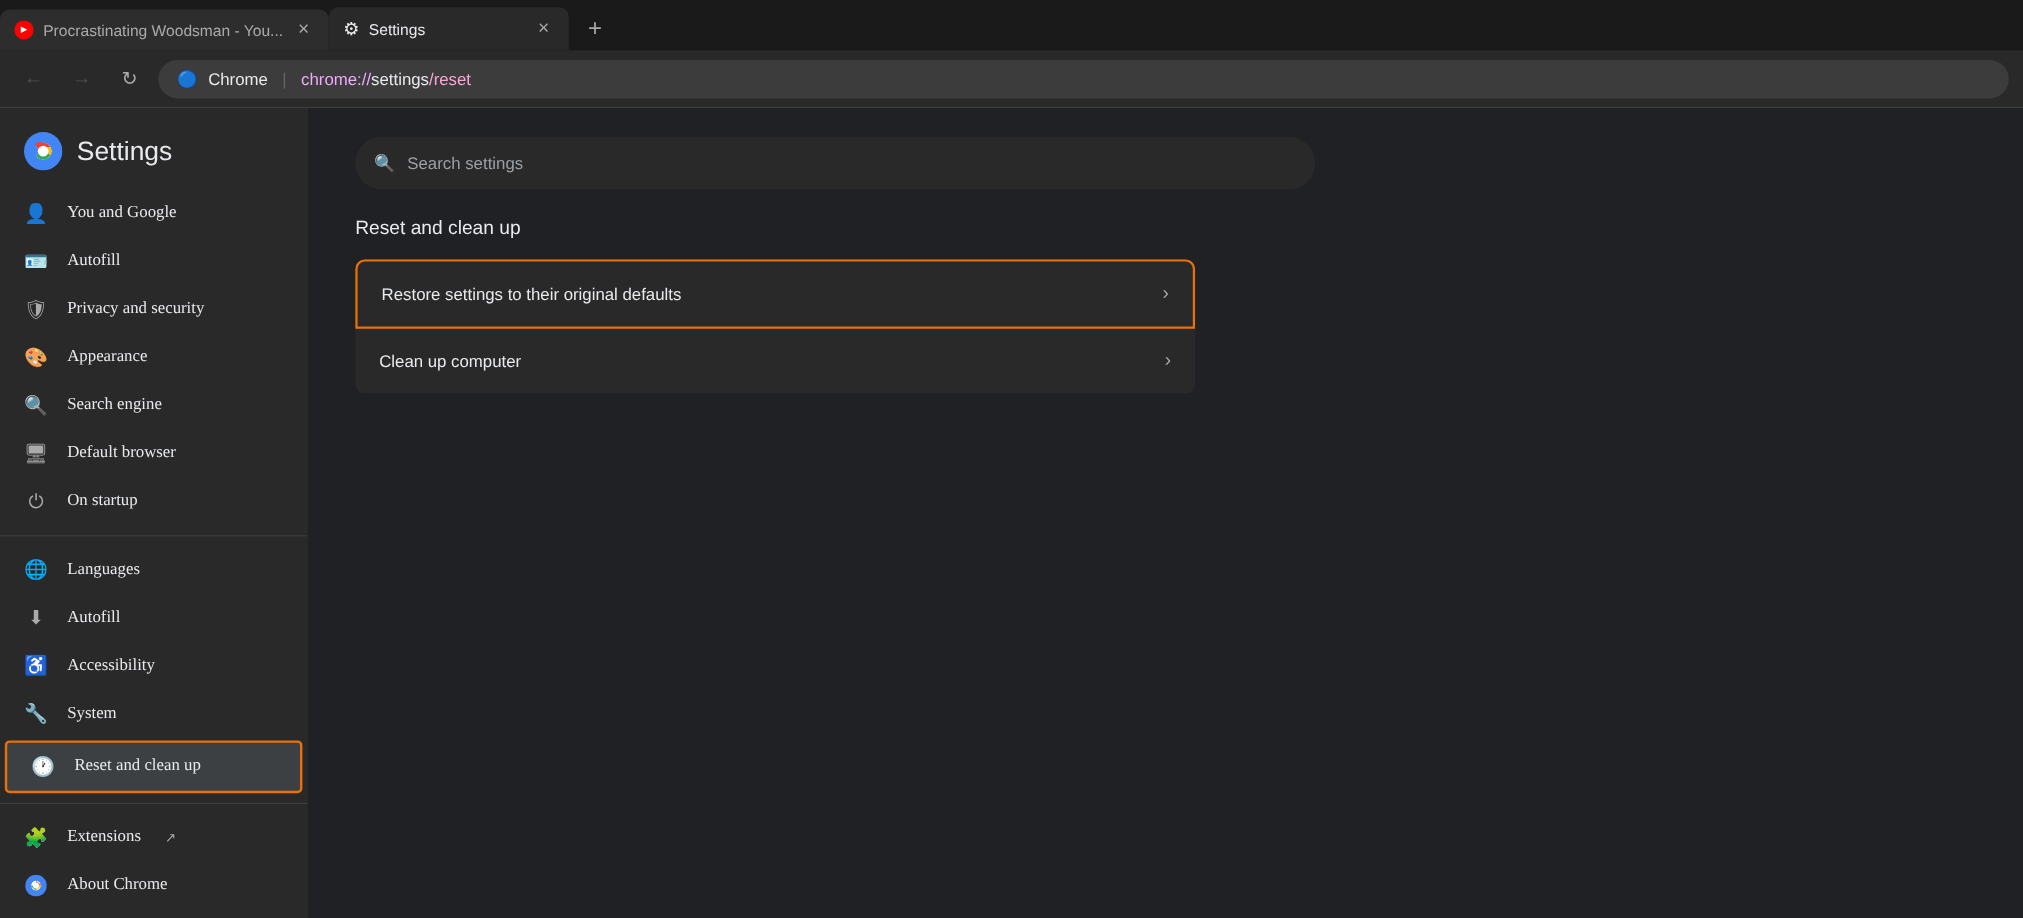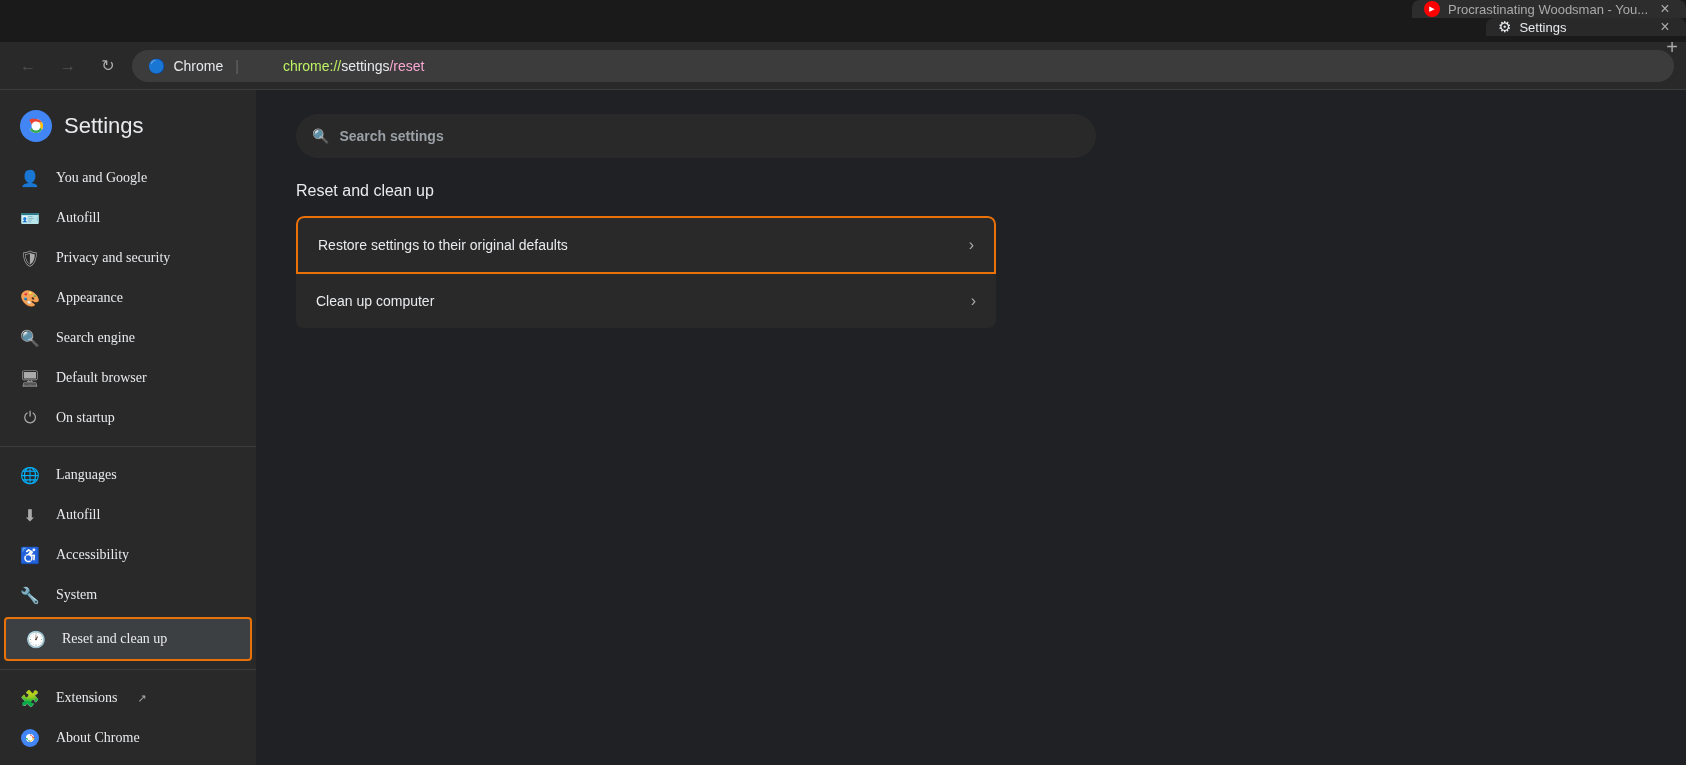--- a/index.html
+++ b/index.html
@@ -1,19 +1,19 @@
 <!DOCTYPE html>
 <html><head>
   <meta charset="utf-8">
   <style>
     * { margin: 0; padding: 0; box-sizing: border-box; }
     body { background: #202124; color: #e8eaed; font-family: 'Segoe UI', Arial, sans-serif; font-size: 14px; width: 1686px; height: 765px; overflow: hidden; }
 
     
-    .tab-bar { background: #1a1a1a; height: 42px; display: flex; align-items: flex-end; padding: 0 0 0 0; flex-direction: column; }
+    .tab-bar { background: #1a1a1a; height: 42px; display: flex; align-items: flex-end; padding: 0 0 0 0; }
     .tab-inactive { background: #2d2d2d; border-radius: 8px 8px 0 0; height: 34px; display: flex; align-items: center; padding: 0 12px; gap: 8px; min-width: 200px; color: #aaa; font-size: 13px; cursor: pointer; }
     .tab-inactive .favicon { width: 16px; height: 16px; background: #ff0000; border-radius: 50%; display: flex; align-items: center; justify-content: center; }
     .tab-inactive .favicon::after { content: '▶'; color: white; font-size: 7px; }
     .tab-active { background: #292929; border-radius: 8px 8px 0 0; height: 36px; display: flex; align-items: center; padding: 0 12px; gap: 8px; min-width: 200px; color: #e8eaed; font-size: 13px; }
     .tab-close { margin-left: auto; color: #aaa; cursor: pointer; font-size: 16px; width: 18px; height: 18px; display: flex; align-items: center; justify-content: center; border-radius: 50%; }
     .tab-add { color: #aaa; font-size: 20px; cursor: pointer; margin-left: 8px; width: 28px; height: 28px; display: flex; align-items: center; justify-content: center; border-radius: 50%; margin-bottom: 4px; }
 
     
     .address-bar { background: #292929; height: 48px; display: flex; align-items: center; padding: 0 12px; gap: 8px; border-bottom: 1px solid #3c3c3c; }
     .nav-btn { background: none; border: none; color: #aaa; cursor: pointer; width: 32px; height: 32px; border-radius: 50%; display: flex; align-items: center; justify-content: center; font-size: 16px; }
@@ -38,21 +38,21 @@
     .nav-item .nav-label { font-size: 14px; font-family: Liberation Serif, serif; }
     .nav-divider { height: 1px; background: #3c3c3c; margin: 8px 0; }
 
     .ext-link-icon { font-size: 11px; color: #aaa; margin-left: 4px; }
 
     
     .content { flex: 1; background: #202124; padding: 24px 40px; overflow-y: auto; }
 
     
     .top-search { display: flex; align-items: center; background: #292929; border-radius: 24px; padding: 0 16px; height: 44px; gap: 10px; margin-bottom: 0; }
-    .top-search input { background: none; border: none; outline: none; color: #d946ef; font-size: 14px; flex: 1; font-weight: bold; }
+    .top-search input { background: none; border: none; outline: none; color: #d946ef; font-size: 14px; flex: 1; }
     .top-search input::placeholder { color: #9aa0a6; }
 
     
     .content-header { font-size: 16px; font-weight: 500; color: #e8eaed; margin-bottom: 16px; margin-top: 8px; }
 
     
     .settings-card { background: #292929; border-radius: 8px; overflow: hidden; }
     .settings-row { display: flex; align-items: center; justify-content: space-between; padding: 18px 20px; cursor: pointer; border-bottom: 1px solid #3c3c3c; }
     .settings-row:last-child { border-bottom: none; }
     .settings-row-label { font-size: 14px; color: #e8eaed; }
@@ -80,21 +80,21 @@
 </div>
 
 <div class="address-bar">
   <button class="nav-btn disabled">←</button>
   <button class="nav-btn disabled">→</button>
   <button class="nav-btn">↻</button>
   <div class="url-bar">
     <span class="url-icon">🔵</span>
     <span>Chrome</span>
     <span class="url-separator">|</span>
-    <span><span style="color:#bef264;margin-left:32px;">chrome://</span><span class="url-bold">settings</span><span style="color:#f9a8d4;">/reset</span></span>
+    <span><span style="color:#f0abfc;">chrome://</span><span class="url-bold">settings</span><span style="color:#f9a8d4;">/reset</span></span>
   </div>
 </div>
 
 <div class="main">
 
   <div class="sidebar">
     <div class="settings-header">
 
       <svg class="settings-logo" viewBox="0 0 32 32">
         <circle cx="16" cy="16" r="16" fill="#4285f4"></circle>

